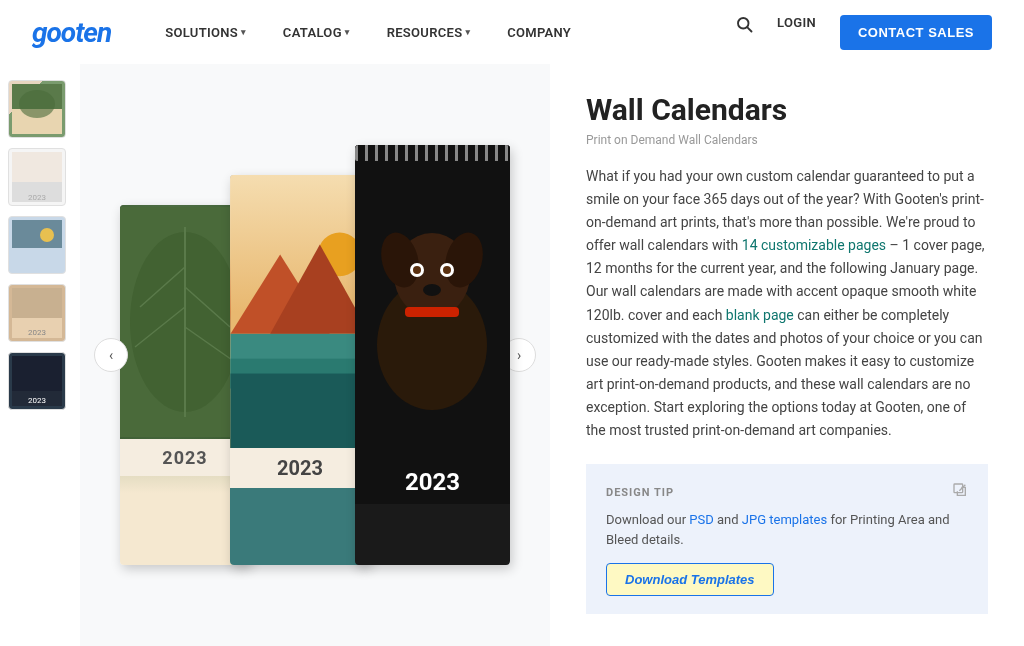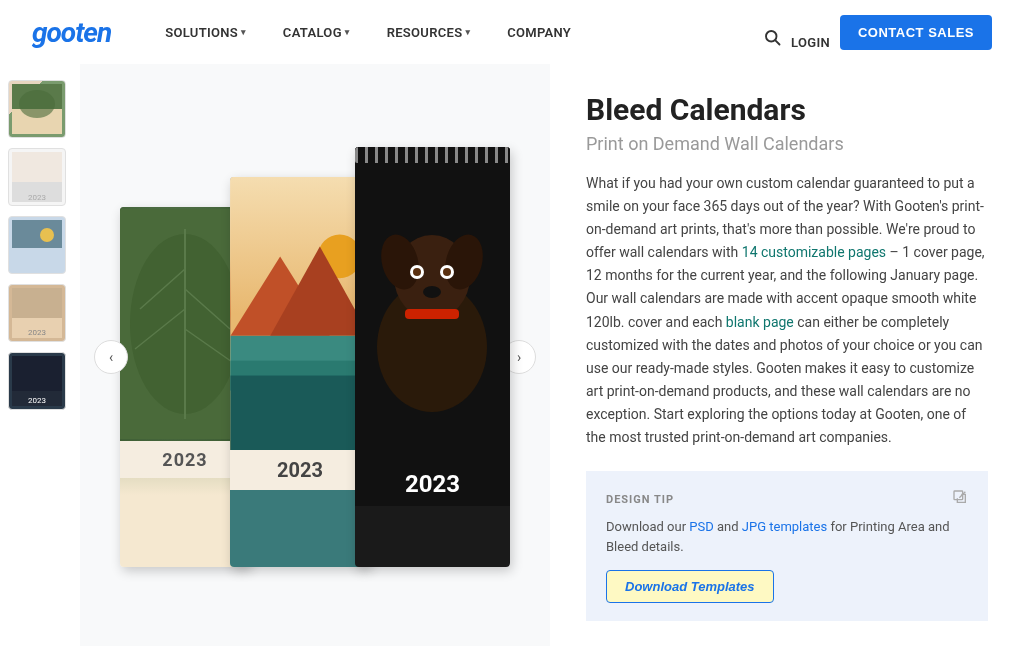--- a/index.html
+++ b/index.html
@@ -36,22 +36,22 @@
       padding: 6px 10px;
       display: flex;
       align-items: center;
       gap: 3px;
       cursor: pointer;
       letter-spacing: 0.3px;
     }
     .nav-chevron { font-size: 9px; color: #555; }
     .nav-right {
       display: flex;
-      align-items: flex-end;
-      gap: 10px;
+      align-items: flex-start;
+      gap: 24px;
     }
     .nav-search-icon { font-size: 18px; color: #333; cursor: pointer; }
     .nav-login {
       font-size: 13px;
       font-weight: 600;
       color: #333;
       cursor: pointer;
       letter-spacing: 0.3px;
     }
     .nav-contact-btn {
@@ -209,21 +209,21 @@
       padding: 28px 36px;
       background: #fff;
     }
     .product-title {
       font-size: 30px;
       font-weight: 700;
       color: #222;
       margin-bottom: 6px;
     }
     .product-subtitle {
-      font-size: 18px;
+      font-size: 12px;
       color: #999;
       font-weight: 400;
       margin-bottom: 18px;
     }
     .product-desc {
       font-size: 14px;
       line-height: 1.65;
       color: #444;
       margin-bottom: 22px;
     }
@@ -424,21 +424,21 @@
         <div style="background:#111; padding:8px; display:flex; align-items:center; justify-content:center;">
           <span style="font-size:24px; font-weight:700; color:#fff;">2023</span>
         </div>
       </div>
     </div>
 
     <div class="carousel-next">›</div>
   </div>
 
   <div class="right-panel">
-    <h1 class="product-title">Bleed Calendars</h1>
+    <h1 class="product-title">Wall Calendars</h1>
     <p class="product-subtitle">Print on Demand Wall Calendars</p>
     <p class="product-desc">
       What if you had your own custom calendar guaranteed to put a smile on your face 365 days out of the year? With Gooten's print-on-demand art prints, that's more than possible. We're proud to offer wall calendars with <span class="highlight">14 customizable pages</span> – 1 cover page, 12 months for the current year, and the following January page. Our wall calendars are made with accent opaque smooth white 120lb. cover and each <span class="highlight">blank page</span> can either be completely customized with the dates and photos of your choice or you can use our ready-made styles.  Gooten makes it easy to customize art print-on-demand products, and these wall calendars are no exception. Start exploring the options today at Gooten, one of the most trusted print-on-demand art companies.
     </p>
 
     <div class="design-tip-box">
       <div class="design-tip-label">
         <span>DESIGN TIP</span>
         <span class="design-tip-icon">
           <svg width="16" height="16" viewBox="0 0 24 24" fill="none" stroke="#aaa" stroke-width="2">

